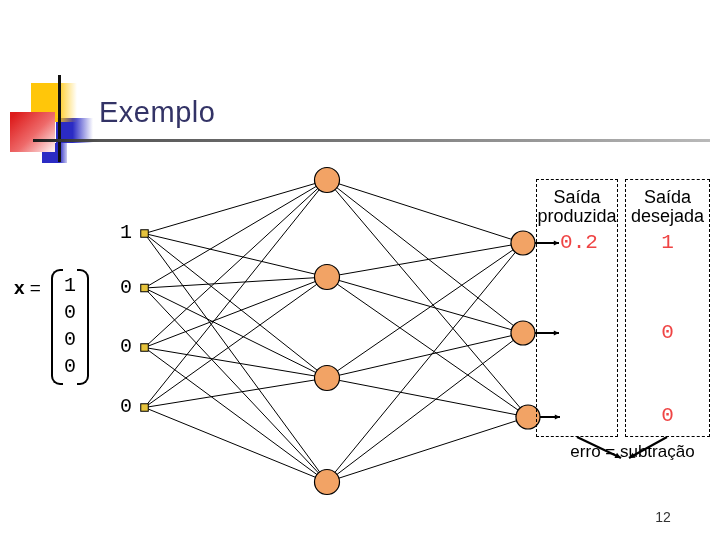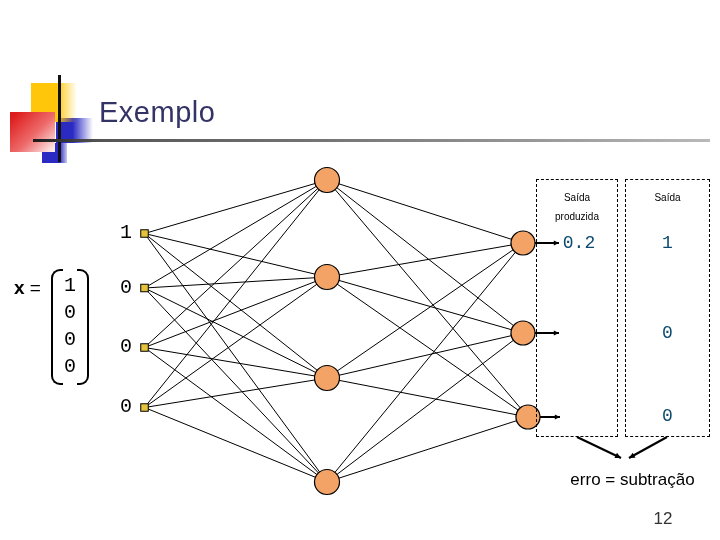--- a/index.html
+++ b/index.html
@@ -35,30 +35,30 @@
   
   .in-label{position:absolute;width:28px;text-align:right;
     font-family:"Liberation Mono",monospace;font-size:20px;line-height:24px;color:#000;}
   
   .net-svg{position:absolute;left:0;top:0;}
   
   .dash-box{position:absolute;top:179px;height:258px;border:1.5px dashed #000;
     box-sizing:border-box;background:transparent;}
   .box-produced{left:536px;width:82px;}
   .box-desired{left:625px;width:85px;}
-  .box-header{margin-top:8px;text-align:center;font-size:10px;line-height:19px;color:#000;}
+  .box-header{margin-top:8px;text-align:center;font-size:18px;line-height:19px;color:#000;}
   .out-val{position:absolute;height:22px;line-height:22px;text-align:center;
-    font-family:"Liberation Mono",monospace;font-size:18px;color:#0c4a6e;}
+    font-family:"Liberation Mono",monospace;font-size:21px;color:#ef4444;}
   .val-produced{left:540px;width:78px;}
   .val-desired{left:625px;width:85px;}
   
-  .error-label{position:absolute;left:545px;top:470px;width:175px;text-align:center;
+  .error-label{position:absolute;left:545px;top:442px;width:175px;text-align:center;
     font-size:17px;color:#000;}
   .page-number{position:absolute;left:648px;top:509px;width:30px;text-align:center;
-    font-size:17px;color:#333;}
+    font-size:14px;color:#333;}
 </style>
 </head>
 <body>
 
 <div class="slide">
 
   <div class="logo-blue-a"></div>
   <div class="logo-blue-b"></div>
   <div class="logo-yellow"></div>
   <div class="logo-red"></div>
@@ -159,20 +159,21 @@
     <div class="box-header">
       <div>Saída</div>
       <div>produzida</div>
     </div>
   </div>
   <div class="out-val val-produced" style="top:232px;">0.2</div>
 
   <div class="dash-box box-desired">
     <div class="box-header">
       <div>Saída</div>
+      <div>desejada</div>
     </div>
   </div>
   <div class="out-val val-desired" style="top:232px;">1</div>
   <div class="out-val val-desired" style="top:322px;">0</div>
   <div class="out-val val-desired" style="top:405px;">0</div>
 
   <div class="error-label">erro = subtração</div>
   <div class="page-number">12</div>
 </div>
 

